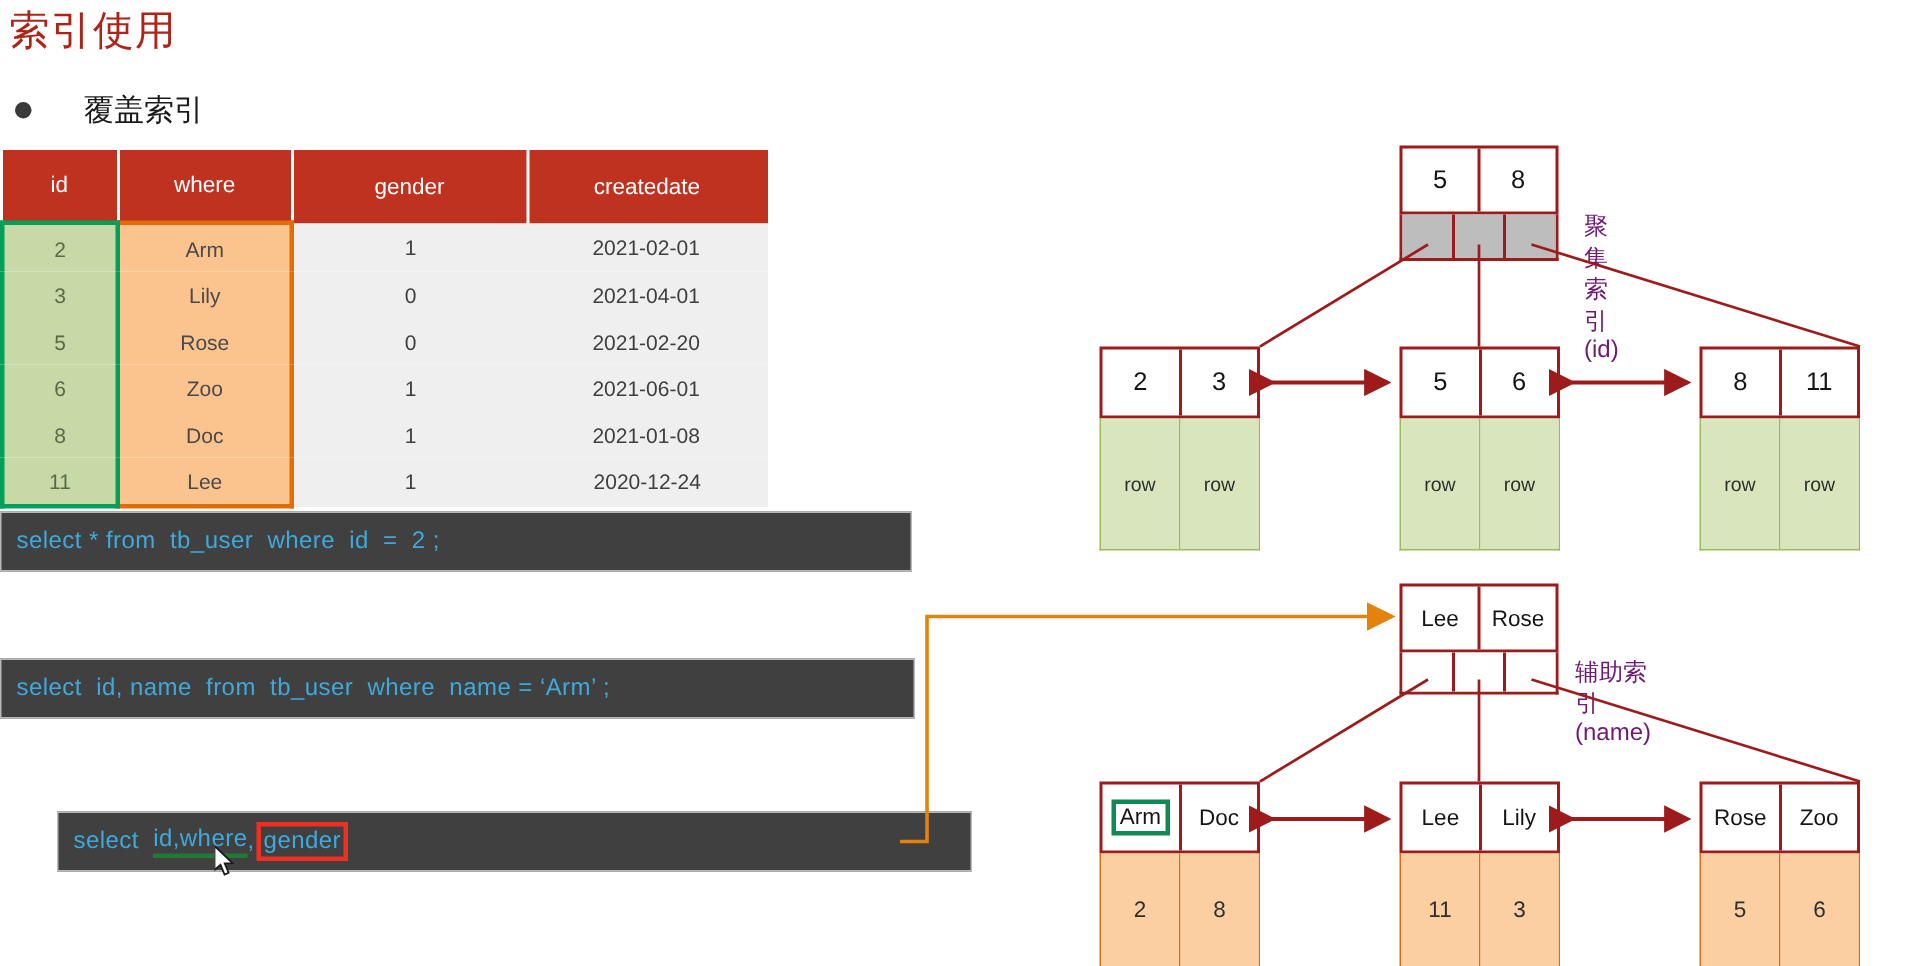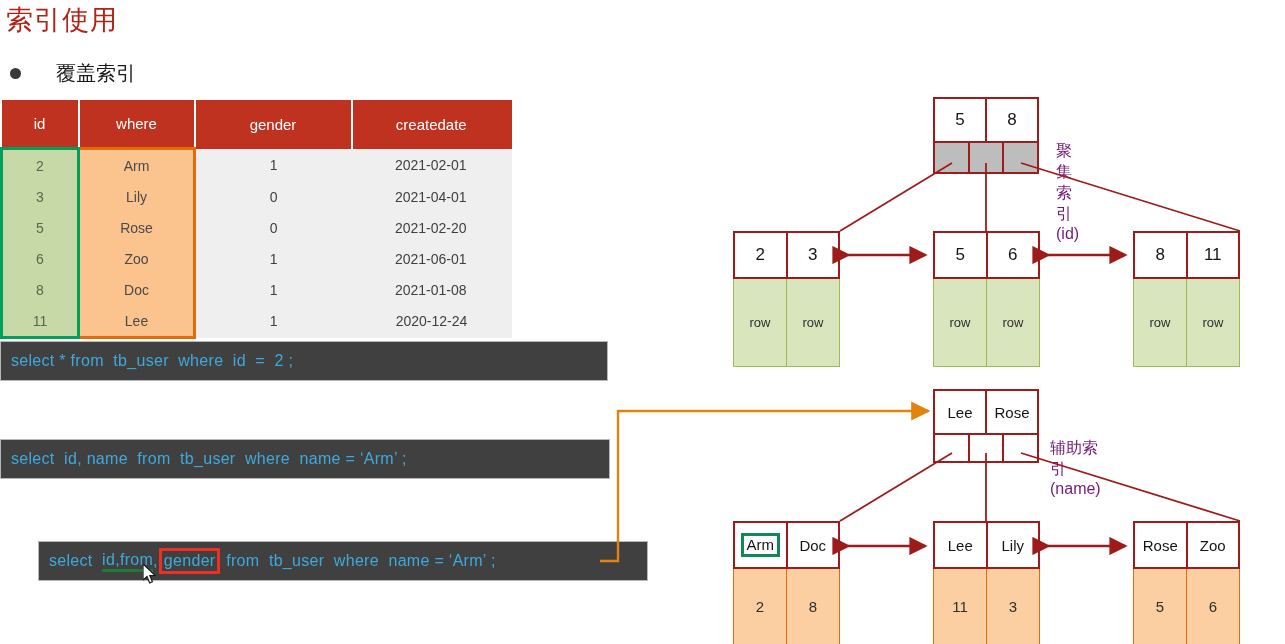--- a/index.html
+++ b/index.html
@@ -184,21 +184,21 @@
 
 <div class="abs sql-box" id="sql-1">
   <span>select * from  tb_user  where  id  =  2 ;</span>
 </div>
 
 <div class="abs sql-box" id="sql-2">
   <span>select  id, name  from  tb_user  where  name = ‘Arm’ ;</span>
 </div>
 
 <div class="abs sql-box" id="sql-3">
-  <span>select  </span><span class="und-green">id,from</span><span>,</span><span class="boxed-red">gender</span><span> from  tb_user  where  name = ‘Arm’ ;</span>
+  <span>select  </span><span class="und-green">id,where</span><span>,</span><span class="boxed-red">gender</span>
 </div>
 
 <svg class="abs" id="mouse-cursor" viewBox="0 0 16 22">
   <polygon points="0,0 0,16 4,12.5 6.7,19 9.4,17.8 6.8,11.6 12,11.4" fill="#ffffff" stroke="#1a1a1a" stroke-width="1.2"></polygon>
 </svg>
 
 <div class="abs">
 
   <div class="abs" style="left:933px;top:97px;width:106px;">
     <div class="node-keys" style="height:46px;">

